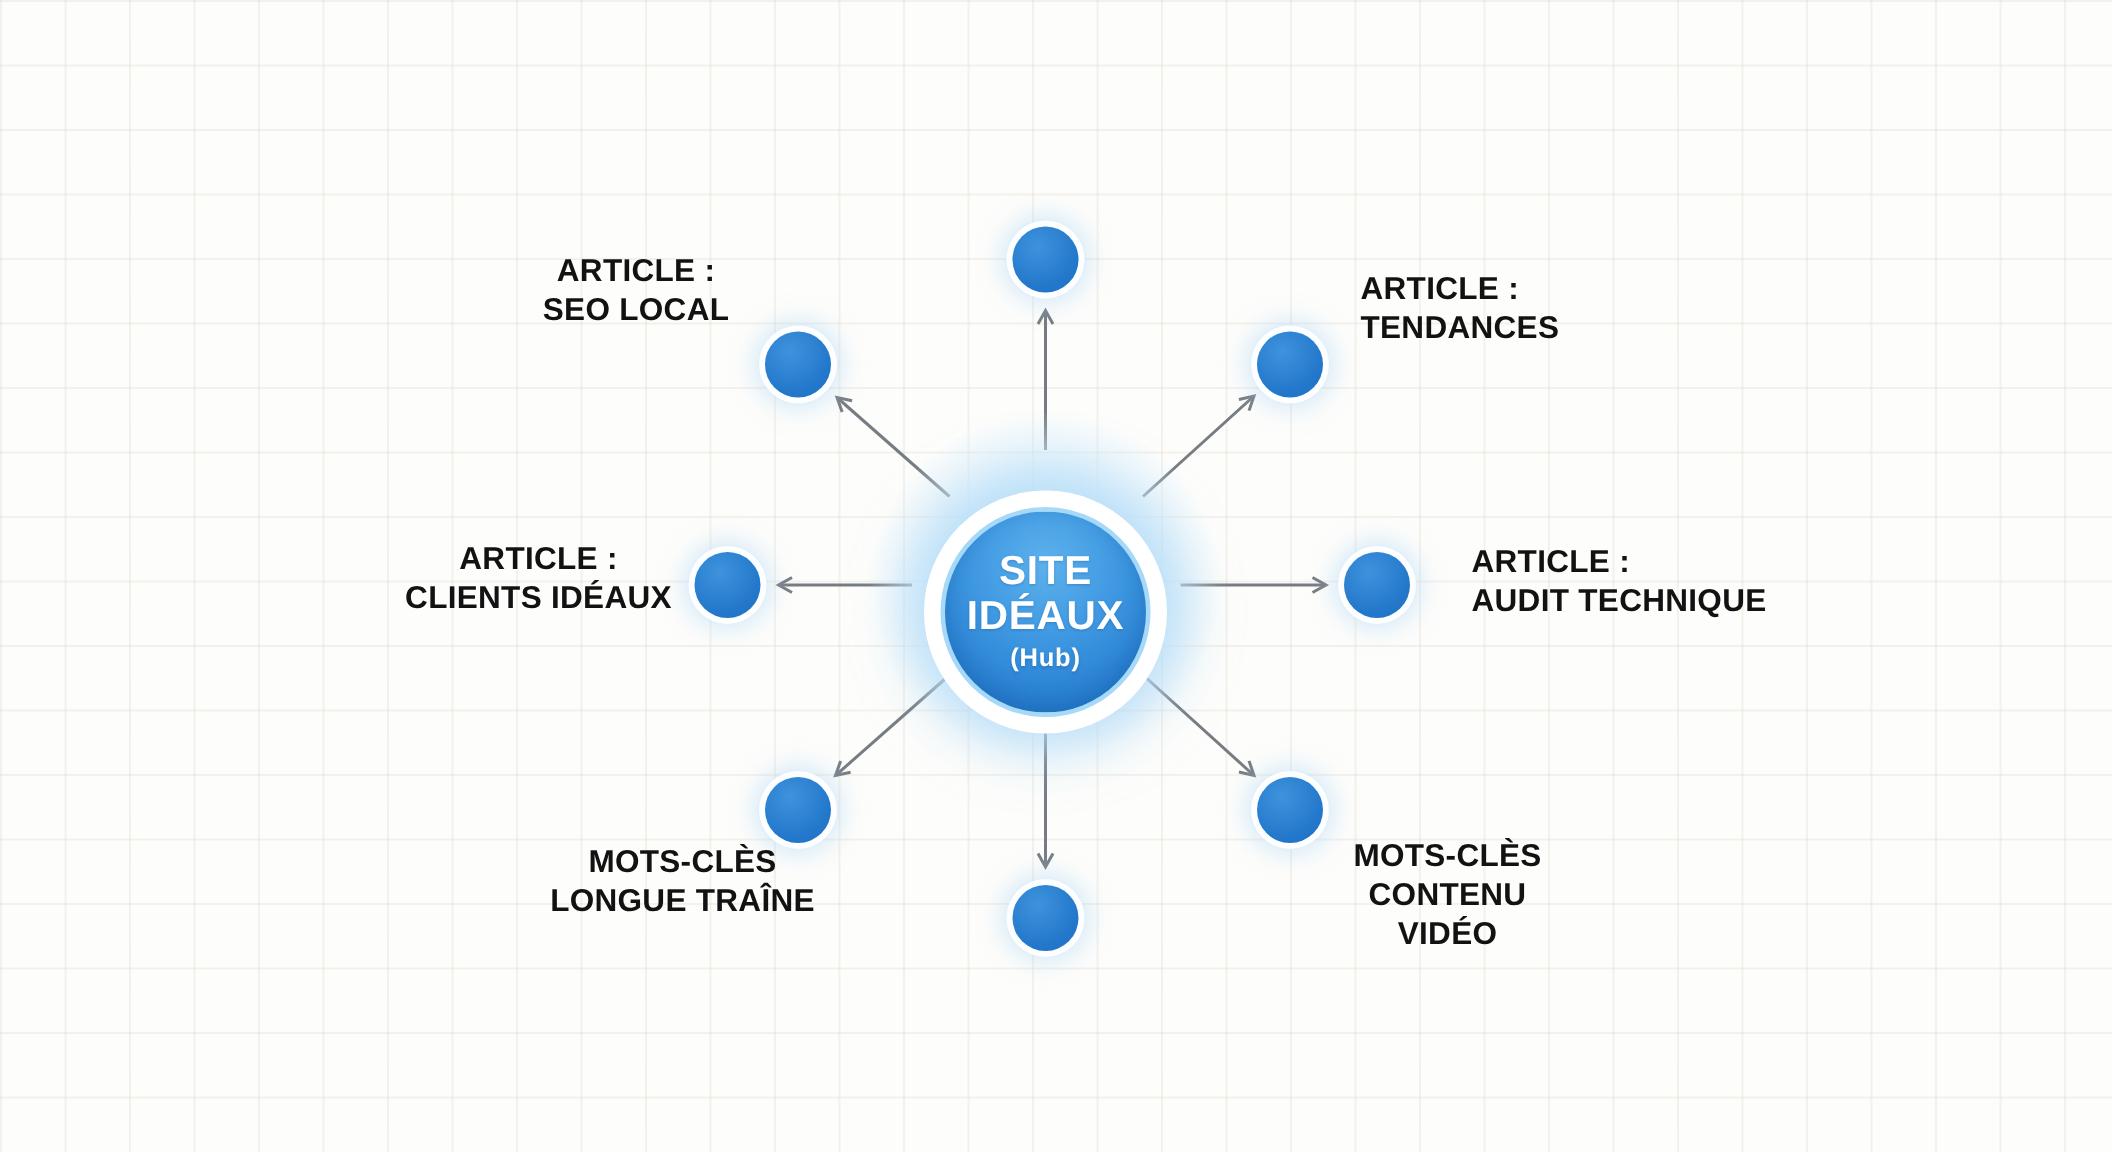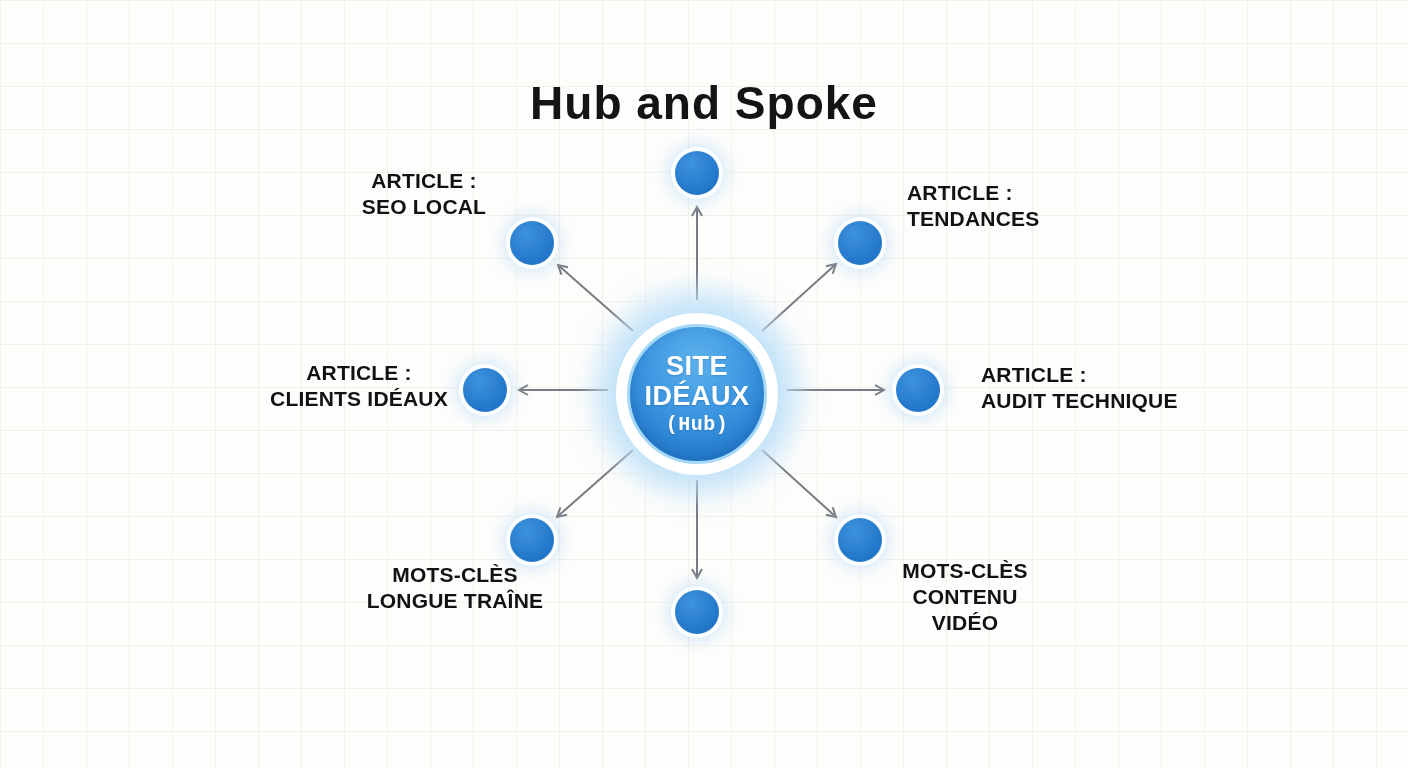--- a/index.html
+++ b/index.html
@@ -20,58 +20,57 @@
   .arrows{position:absolute;left:0;top:0;z-index:1;}
   .hub-glow{
     position:absolute;left:582px;top:275px;width:230px;height:230px;
     border-radius:50%;z-index:2;
     background:radial-gradient(circle,
       rgba(205,232,250,0.95) 0%,
       rgba(213,237,252,0.80) 42%,
       rgba(235,248,255,0.0) 72%);
   }
   .hub{
-    position:absolute;left:616px;top:313px;width:162px;height:162px;
+    position:absolute;left:616px;top:327px;width:162px;height:162px;
     border-radius:50%;background:#ffffff;z-index:3;
     box-shadow:0 0 34px 14px rgba(168,214,246,0.65);
     display:flex;align-items:center;justify-content:center;
   }
   .hub-inner{
     width:140px;height:140px;border-radius:50%;
     border:3px solid #a5d9f7;
     background:radial-gradient(circle at 50% 26%,
       #5db2ec 0%, #419ae2 38%, #2e86d6 68%, #1e77c8 100%);
     box-shadow:inset 0 -6px 14px rgba(10,70,140,0.28);
     display:flex;flex-direction:column;align-items:center;justify-content:center;
     padding-top:2px;box-sizing:border-box;
   }
   .hub-line{
     color:#ffffff;font-weight:700;font-size:27px;line-height:30px;
     letter-spacing:0.5px;text-shadow:0 1px 2px rgba(20,80,150,0.35);
   }
-  .hub-line.sub{font-size:20px;line-height:28px;font-family:Liberation Mono, monospace;}
+  .hub-line.sub{font-size:17px;line-height:28px;}
   .spoke{
     position:absolute;width:44px;height:44px;border-radius:50%;z-index:2;
     background:radial-gradient(circle at 38% 30%, #3e93dd 0%, #2478cb 65%, #1d70c2 100%);
     box-shadow:0 0 0 4px rgba(255,255,255,0.92), 0 0 16px 7px rgba(175,215,246,0.55);
   }
   .label{
     position:absolute;z-index:4;color:#121212;font-weight:700;
     font-size:21px;line-height:26px;white-space:pre-line;
     letter-spacing:0.2px;
   }
   .label.center{text-align:center;}
   .label.left{text-align:left;}
 </style>
 </head>
 <body>
 
 <div class="canvas">
 
-  <div class="title">Hub and Spoke</div>
 
   <svg class="arrows" width="1408" height="768">
     <defs>
       <marker id="chev" markerWidth="16" markerHeight="16" refX="12" refY="7" orient="auto" markerUnits="userSpaceOnUse">
         <path d="M3,2 L12,7 L3,12" fill="none" stroke="#777c83" stroke-width="2"></path>
       </marker>
     </defs>
     <g stroke="#777c83" stroke-width="2" fill="none">
       <line x1="697" y1="300" x2="697" y2="207" marker-end="url(#chev)"></line>
       <line x1="762" y1="331" x2="836" y2="264" marker-end="url(#chev)"></line>

